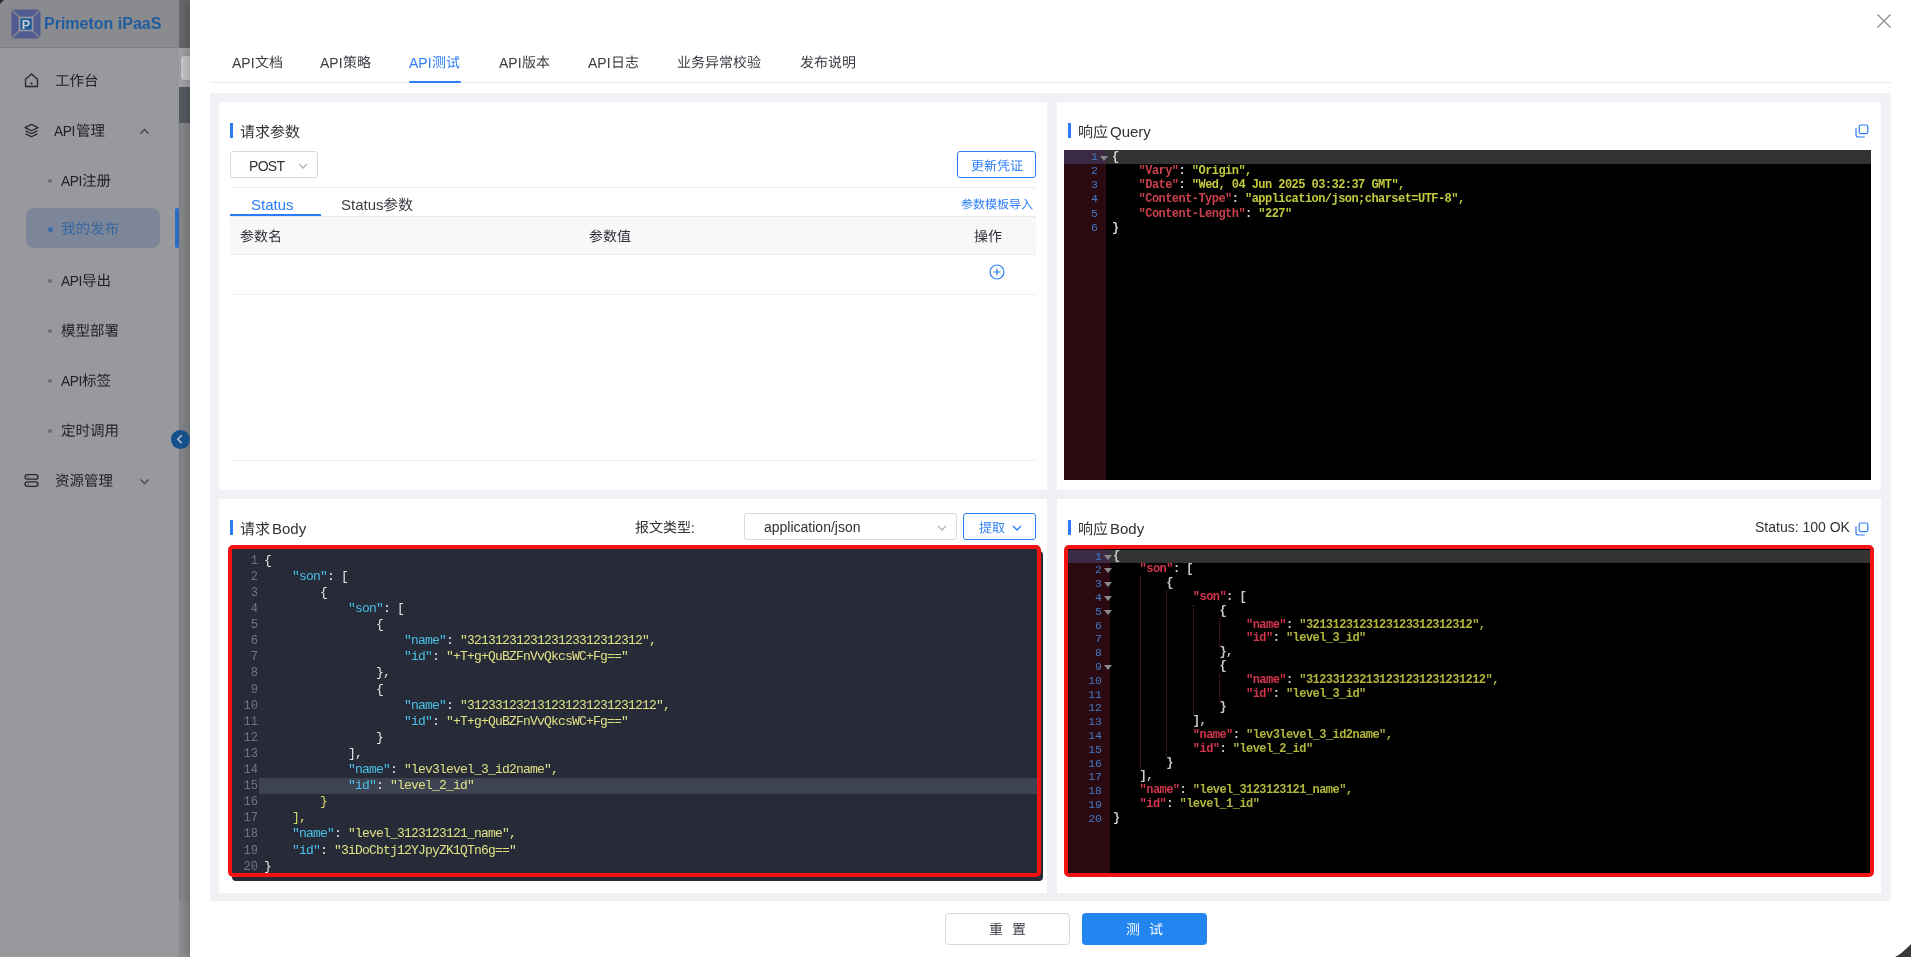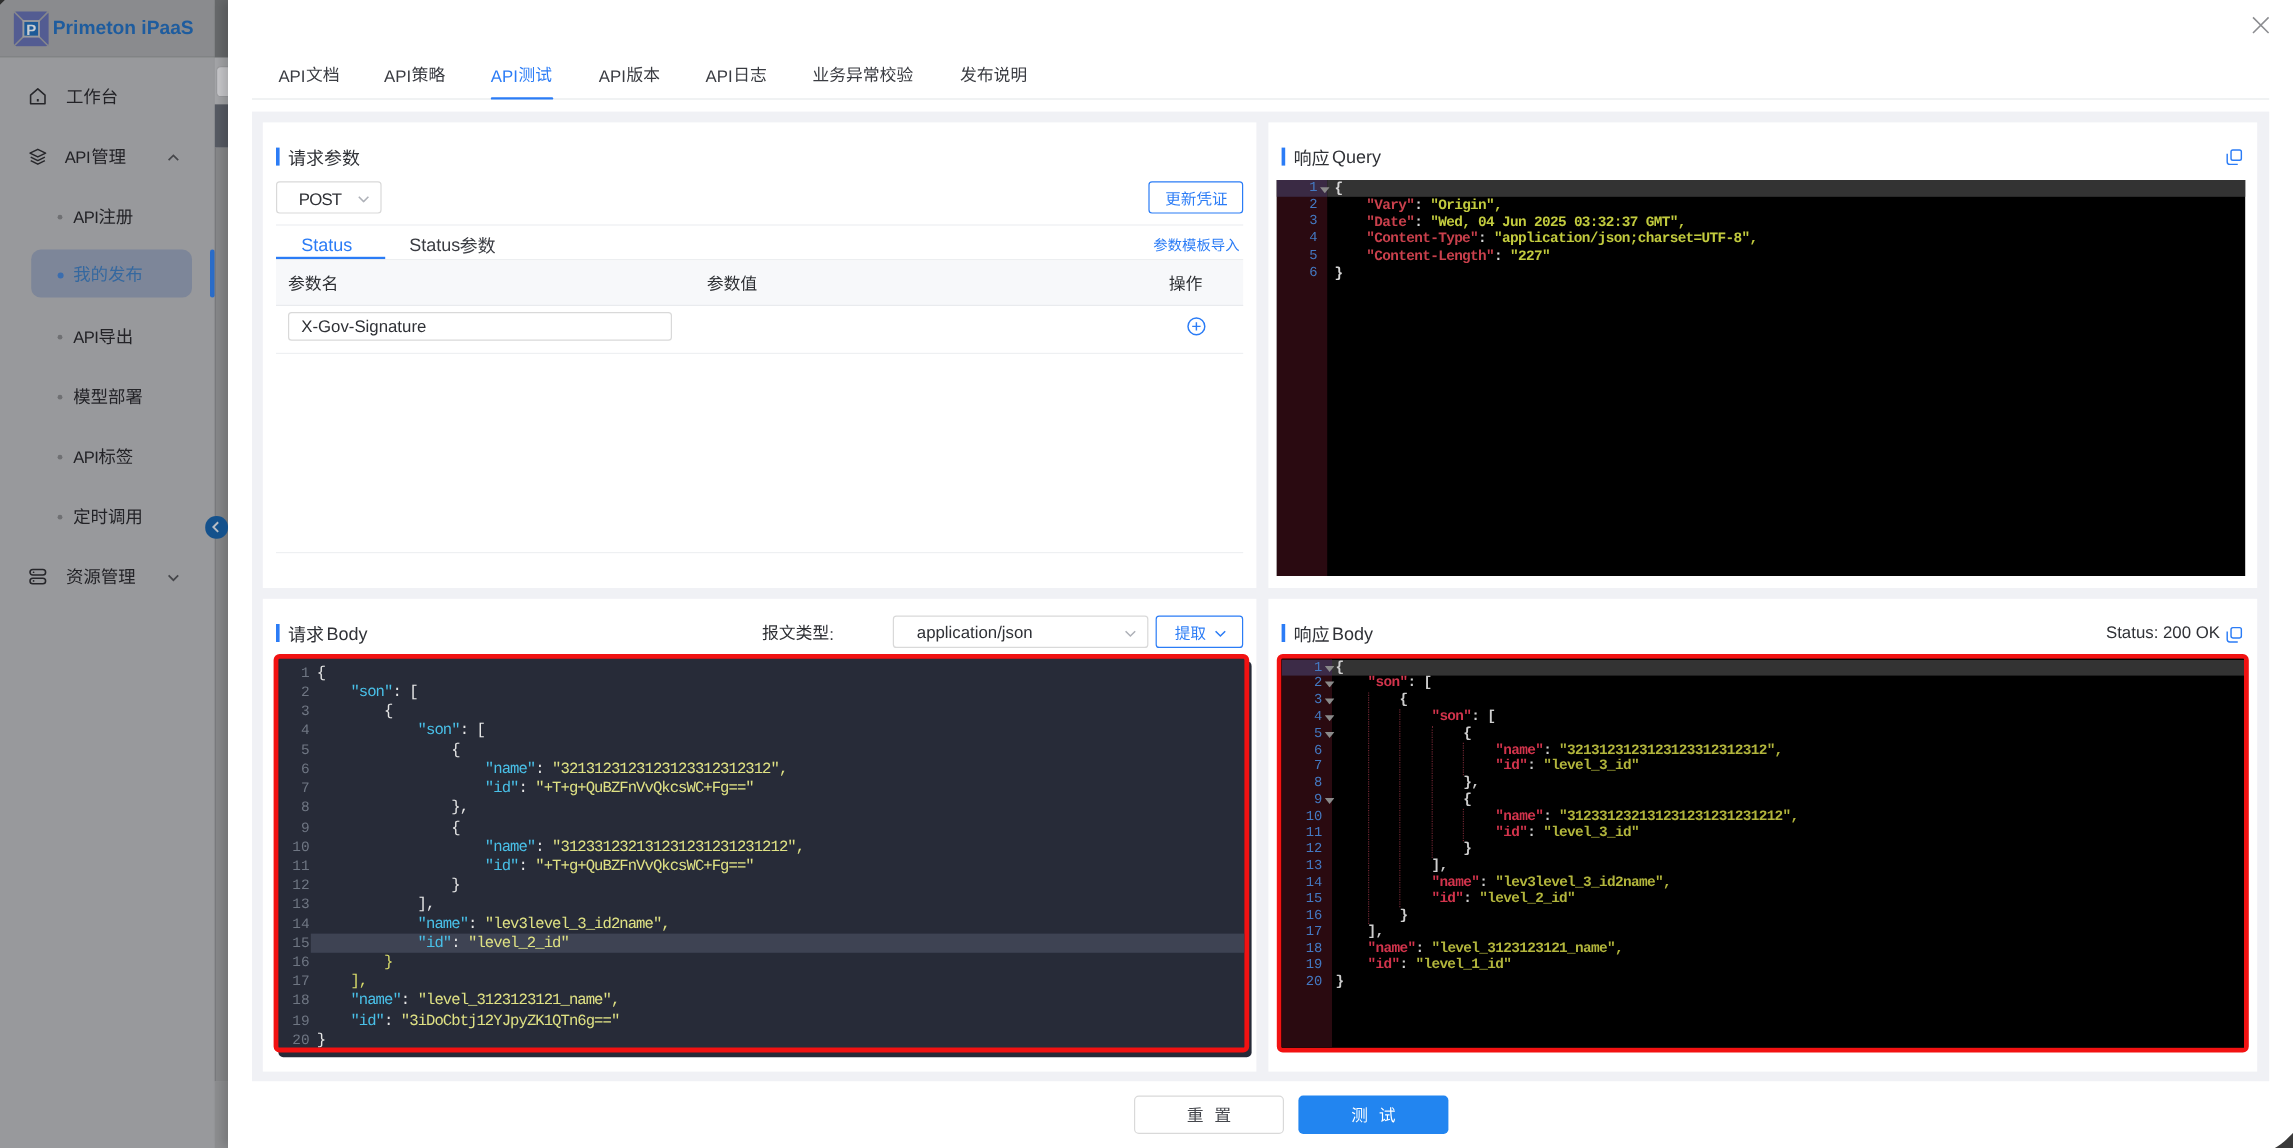--- a/index.html
+++ b/index.html
@@ -264,23 +264,20 @@
       </svg></div>
 <div style="position:absolute;left:589px;top:229px;line-height:0;white-space:nowrap;"><svg style="vertical-align:top;" width="42" height="14" viewBox="0 0 3000 1000" fill="#2e3034">
         <use href="#g53c2r" transform="translate(0,880) scale(1,-1)"></use>
         <use href="#g6570r" transform="translate(1000,880) scale(1,-1)"></use>
         <use href="#g503cr" transform="translate(2000,880) scale(1,-1)"></use>
       </svg></div>
 <div style="position:absolute;left:974px;top:229px;line-height:0;white-space:nowrap;"><svg style="vertical-align:top;" width="28" height="14" viewBox="0 0 2000 1000" fill="#2e3034">
         <use href="#g64cdr" transform="translate(0,880) scale(1,-1)"></use>
         <use href="#g4f5cr" transform="translate(1000,880) scale(1,-1)"></use>
       </svg></div>
-<div style="position:absolute;left:240px;top:260px;width:320px;height:24px;border:1px solid #d9d9d9;border-radius:3px;box-sizing:border-box;">
-      <span style="position:absolute;left:10px;top:3px;font-size:14px;color:#2f3136;">X-Gov-Signature</span>
-    </div>
 <svg style="position:absolute;left:989px;top:264px" width="16" height="16" viewBox="0 0 16 16" fill="none" stroke="#2b7cf6" stroke-width="1.2">
       <circle cx="8" cy="8" r="7"></circle>
       <path d="M8 4.5 V11.5 M4.5 8 H11.5"></path>
     </svg>
 <div style="position:absolute;left:230px;top:294px;width:806px;height:1px;background:#eef0f2;"></div>
 <div style="position:absolute;left:230px;top:460px;width:806px;height:1px;background:#eef0f2;"></div>
 <div style="position:absolute;left:1057px;top:102px;width:824px;height:388px;background:#fff;"></div>
 <div style="position:absolute;left:1068px;top:123px;width:3px;height:15px;background:#2b7cf6;"></div>
 <div style="position:absolute;left:1078px;top:124px;line-height:0;white-space:nowrap;"><svg style="vertical-align:top;" width="30" height="15" viewBox="0 0 2000 1000" fill="#303237">
         <use href="#g54cdr" transform="translate(0,880) scale(1,-1)"></use>
@@ -383,21 +380,21 @@
 <div style="position:absolute;left:0px;top:309.65px;width:26px;height:16.1px;line-height:16.1px;font-size:12px;font-family:'Liberation Mono',monospace;color:#6f7683;text-align:right;">20</div>
 <div style="position:absolute;left:32px;top:309.65px;width:770px;height:16.1px;line-height:16.1px;font-size:13px;letter-spacing:-0.8px;font-family:'Liberation Mono',monospace;white-space:pre;overflow:hidden;"><span style="color:#e6e6e6">}</span></div>
 </div>
 <div style="position:absolute;left:1057px;top:499px;width:824px;height:394px;background:#fff;"></div>
 <div style="position:absolute;left:1068px;top:520px;width:3px;height:15px;background:#2b7cf6;"></div>
 <div style="position:absolute;left:1078px;top:521px;line-height:0;white-space:nowrap;"><svg style="vertical-align:top;" width="30" height="15" viewBox="0 0 2000 1000" fill="#303237">
         <use href="#g54cdr" transform="translate(0,880) scale(1,-1)"></use>
         <use href="#g5e94r" transform="translate(1000,880) scale(1,-1)"></use>
       </svg></div>
 <div style="position:absolute;left:1110px;top:520.5px;font-size:15px;color:#303237;font-weight:normal;white-space:nowrap;line-height:1.1;">Body</div>
-<div style="position:absolute;left:1755px;top:520px;font-size:14px;color:#303237;font-weight:normal;white-space:nowrap;line-height:1.1;">Status: 200 OK</div>
+<div style="position:absolute;left:1755px;top:520px;font-size:14px;color:#303237;font-weight:normal;white-space:nowrap;line-height:1.1;">Status: 100 OK</div>
 <div style="position:absolute;left:1855px;top:522px;width:14px;height:14px;"><svg width="14" height="14" viewBox="0 0 14 14" fill="none" stroke="#2b7cf6" stroke-width="1.2">
         <rect x="4.2" y="1" width="8.6" height="8.6" rx="1.5"></rect>
         <path d="M9.8 13 H3.2 A2.2 2.2 0 0 1 1 10.8 V4.2"></path>
       </svg></div>
 <div style="position:absolute;left:1064px;top:545px;width:810px;height:332px;border:4px solid #f21212;border-radius:5px;box-sizing:border-box;background:#000;"></div>
 <div style="position:absolute;left:1068px;top:549px;width:802px;height:324px;overflow:hidden;background:#000;">
 <div style="position:absolute;left:0px;top:0px;width:42px;height:324px;background:#2a0a10;"></div>
 <div style="position:absolute;left:0px;top:0.5px;width:42px;height:13.8px;background:#3c2b47;"></div>
 <div style="position:absolute;left:42px;top:0.5px;width:760px;height:13.8px;background:#333333;"></div>
 <div style="position:absolute;left:71.6px;top:28.1px;width:1px;height:193.2px;border-left:1px dotted #6b2430;"></div>

